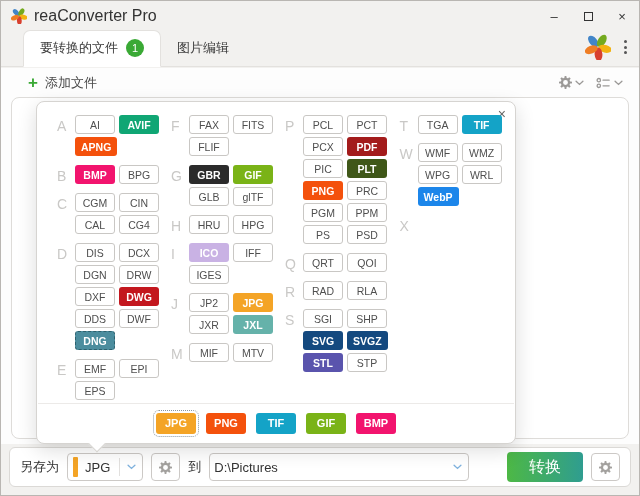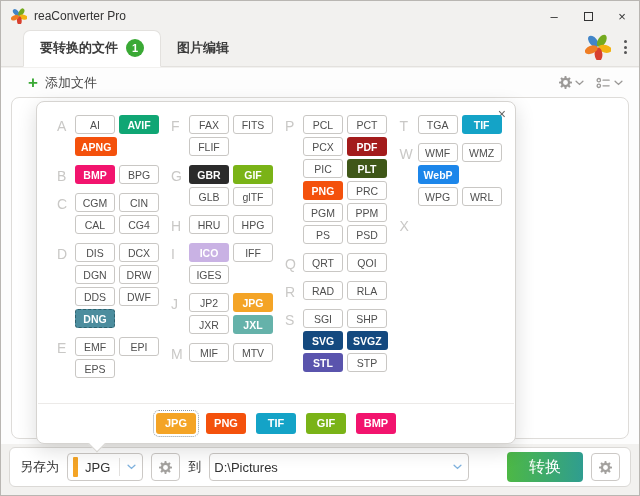--- a/index.html
+++ b/index.html
@@ -5,31 +5,31 @@
   * { box-sizing: border-box; margin: 0; padding: 0; }
   html,body { width:640px; height:496px; }
   body { font-family: "Liberation Sans", sans-serif; background:#e8e6e4; }
 
   .window { position:relative; width:640px; height:496px; background:#f2f1ef;
             border:1px solid #b9b6b2; overflow:hidden; }
 
   
   .titlebar { height:30px; display:flex; align-items:center; padding:0 0 0 10px; }
   .app-icon { width:16px; height:16px; }
-  .title { font-size:12px; color:#333; margin-left:7px; flex:1; }
+  .title { font-size:16px; color:#333; margin-left:7px; flex:1; }
   .win-controls { display:flex; height:100%; }
   .win-btn { width:34px; height:100%; display:flex; align-items:center; justify-content:center;
              font-size:13px; color:#333; cursor:default; }
   .max-glyph { width:9px; height:9px; border:1px solid #333; }
 
   
   .tabstrip { height:36px; display:flex; align-items:flex-end; padding-left:22px;
               border-bottom:1px solid #e3e1de; position:relative; }
   .tab { display:flex; align-items:center; gap:8px; font-size:13px; color:#3d3d3d;
-         padding:8px 16px 9px; border-radius:7px 7px 0 0;font-weight:bold; }
+         padding:8px 16px 9px; border-radius:7px 7px 0 0; }
   .tab.active { background:#fff; border:1px solid #e3e1de; border-bottom:1px solid #fff;
                 margin-bottom:-1px; }
   .tab-badge { width:18px; height:18px; border-radius:50%; background:#3aa935; color:#fff;
                font-size:11px; display:flex; align-items:center; justify-content:center; }
   .tabstrip-right { position:absolute; right:7px; top:3px; display:flex; align-items:center; gap:8px; }
   .pinwheel { width:26px; height:26px; }
   .kebab { display:flex; flex-direction:column; gap:2.5px; padding:4px 5px; }
   .kebab i { width:3px; height:3px; border-radius:50%; background:#555; }
 
   
@@ -236,20 +236,24 @@
             <div class="rows">
               <div class="row">
                 <div class="fmt">DIS</div>
                 <div class="fmt">DCX</div>
               </div>
               <div class="row">
                 <div class="fmt">DGN</div>
                 <div class="fmt">DRW</div>
               </div>
               <div class="row">
+                <div class="fmt">DXF</div>
+                <div class="fmt colored" style="background: rgb(195, 23, 30);">DWG</div>
+              </div>
+              <div class="row">
                 <div class="fmt">DDS</div>
                 <div class="fmt">DWF</div>
               </div>
               <div class="row">
                 <div class="fmt colored selected" style="background: rgb(76, 141, 158);">DNG</div>
               </div>
             </div>
           </div>
           <div class="section">
             <div class="letter">E</div>
@@ -411,25 +415,25 @@
             </div>
           </div>
           <div class="section">
             <div class="letter">W</div>
             <div class="rows">
               <div class="row">
                 <div class="fmt">WMF</div>
                 <div class="fmt">WMZ</div>
               </div>
               <div class="row">
-                <div class="fmt colored" style="background: rgb(28, 134, 234);">WebP</div>
-              </div>
-              <div class="row">
                 <div class="fmt">WPG</div>
                 <div class="fmt">WRL</div>
+              </div>
+              <div class="row">
+                <div class="fmt colored" style="background: rgb(28, 134, 234);">WebP</div>
               </div>
             </div>
           </div>
           <div class="section">
             <div class="letter">X</div>
           </div>
         </div>
       </div>
     <div class="shortcut-bar">
         <div class="shortcut selected" style="background: rgb(244, 164, 38);">JPG</div>

